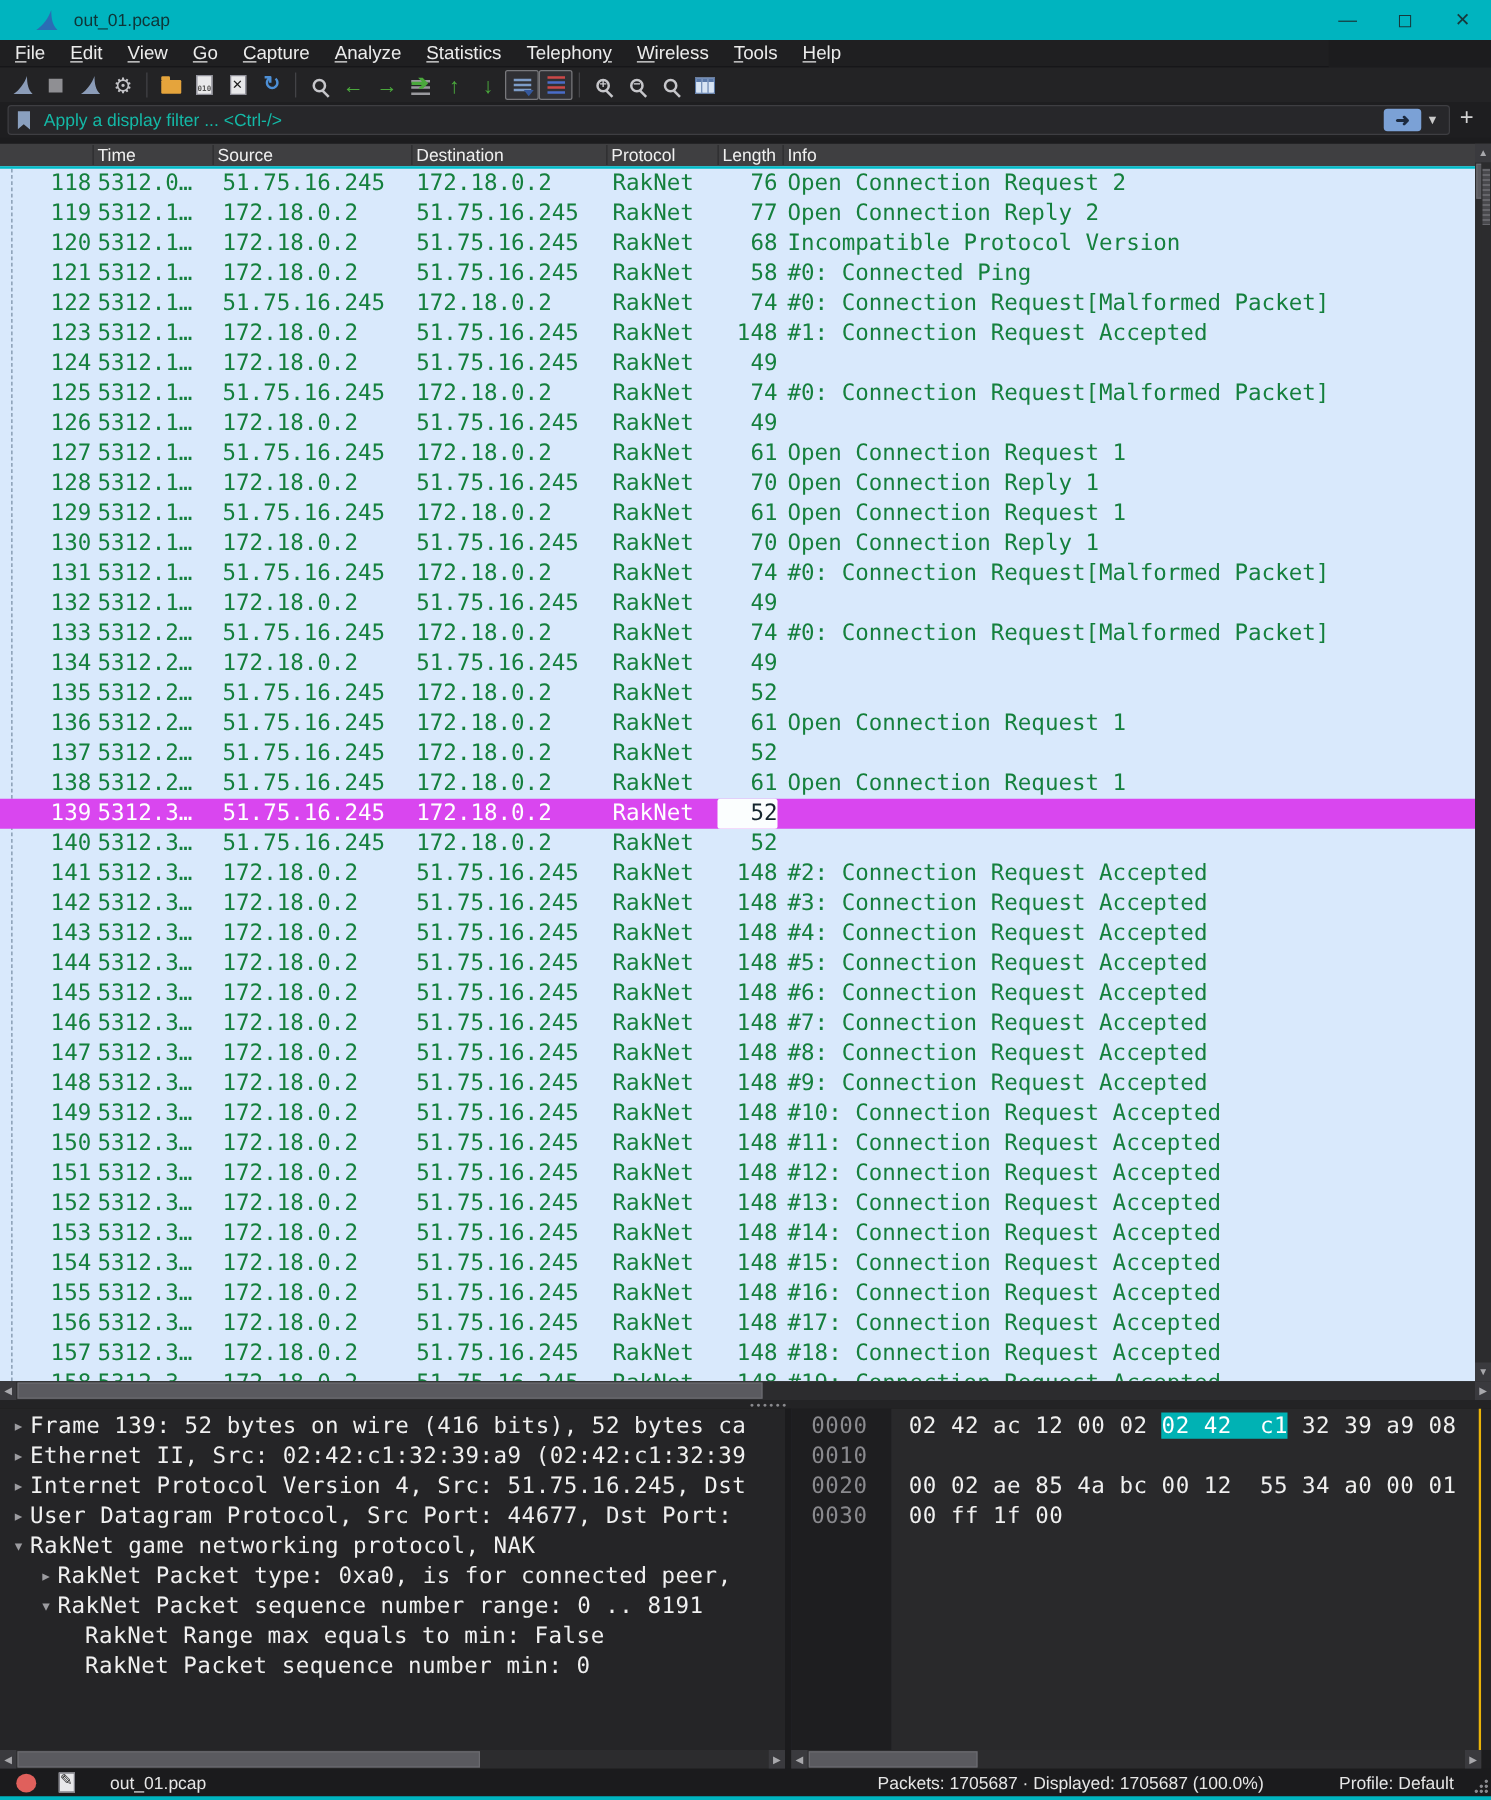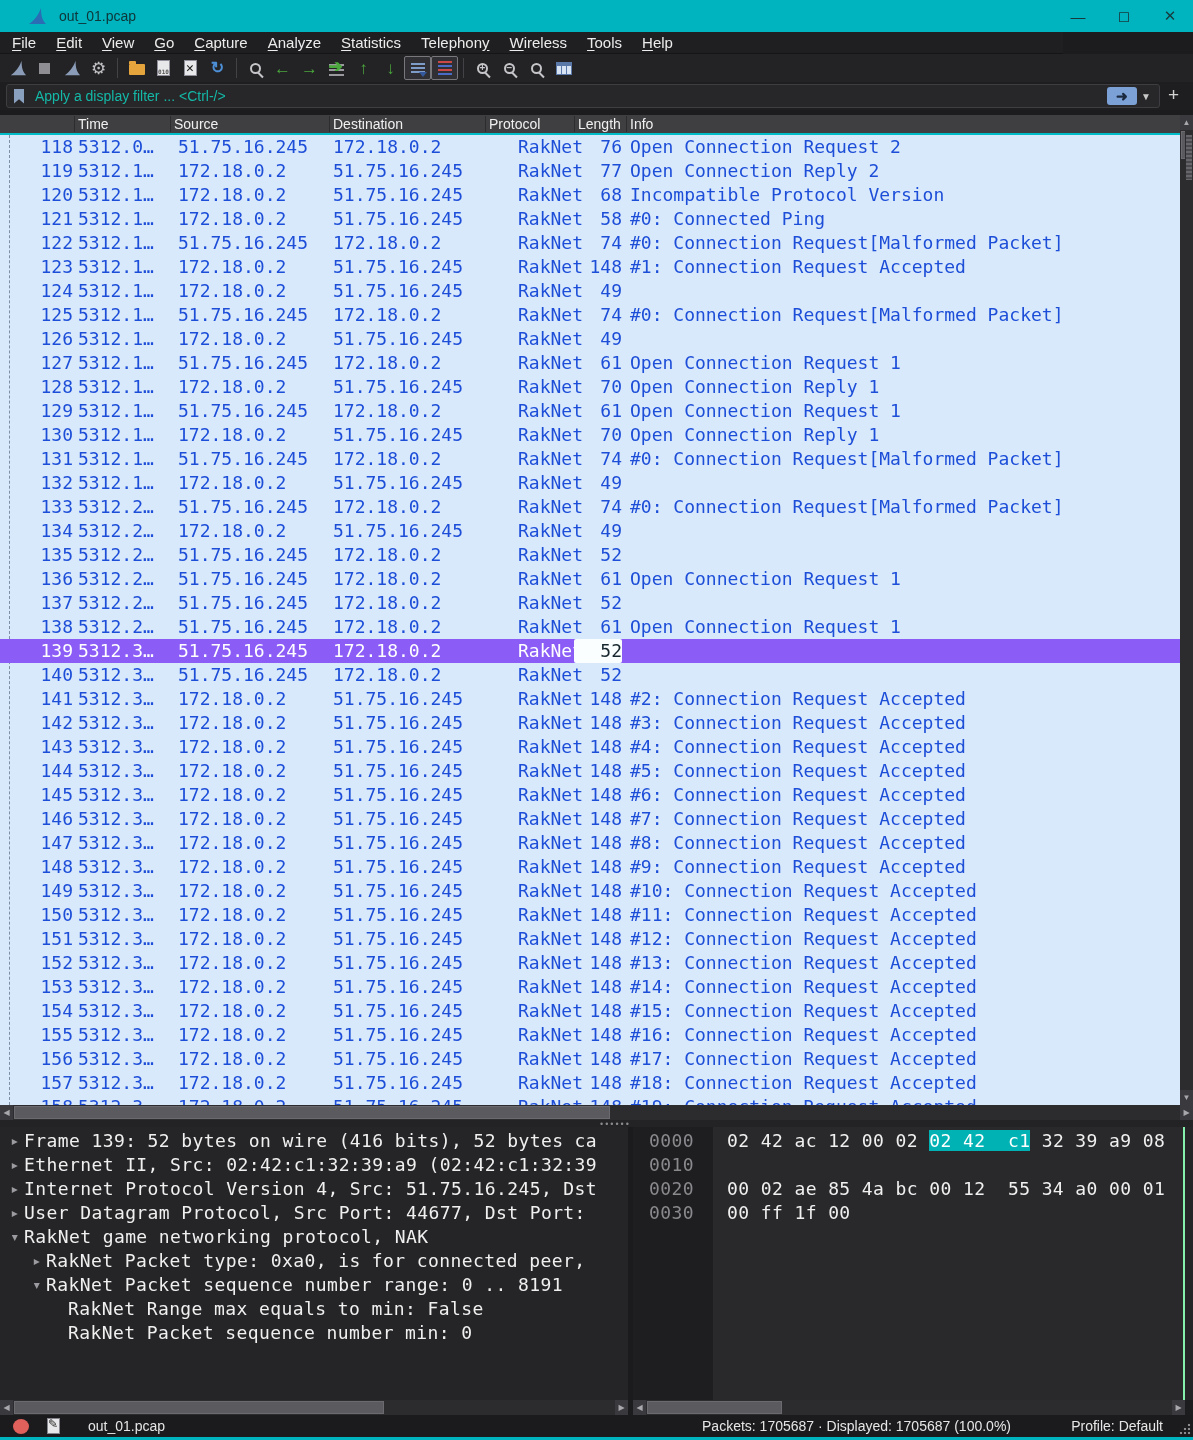--- a/index.html
+++ b/index.html
@@ -71,31 +71,31 @@
   
   #plist-header { position:absolute; left:0; top:115px; width:1193px; height:18px; background:#3f3f41; }
   .hcol { position:absolute; top:0; height:18px; line-height:18px; color:#f0f0f0; font-size:14px; }
   .hsep { position:absolute; top:1px; height:16px; width:1px; background:#2c2c2e; }
   
   #plist { position:absolute; left:0; top:133px; width:1180px; height:972px;
     background:#d9e9fc; overflow:hidden; border-top:2px solid #00bcc8; }
   #plist::before { content:""; position:absolute; left:9px; top:0; bottom:0;
     border-left:1px dashed rgba(45,70,95,.55); }
   .prow { position:relative; height:24px;
-    font-family:"DejaVu Sans Mono",monospace; font-size:18px; line-height:24px; color:#1d4ed8;
+    font-family:"DejaVu Sans Mono",monospace; font-size:18px; line-height:24px; color:#15803d;
     white-space:pre; }
   .prow span { position:absolute; top:0; }
   .c-no   { left:0;  width:73px; text-align:right; }
   .c-time { left:78px; }
   .c-src  { left:178px; }
   .c-dst  { left:333px; }
-  .c-proto{ left:518px; }
+  .c-proto{ left:490px; }
   .c-len  { left:574px; width:48px; text-align:right; }
   .c-info { left:630px; }
-  .prow.sel { background:#8b5cf6; color:#ffffff; }
+  .prow.sel { background:#d946ef; color:#ffffff; }
   .prow.sel .c-len { background:#fbfefe; color:#15262e; border-radius:2px; }
   
   .sb { background:#2c2c2e; position:absolute; }
   .sb .arrow { position:absolute; background:#3a3a3e; color:#a8a8ac; font-size:8px;
     display:flex; align-items:center; justify-content:center; }
   .sb .thumb { position:absolute; background:#5a5a5f; border:1px solid #6a6a6f; }
   #vscroll { left:1180px; top:115px; width:13px; height:990px; }
   #vscroll .arrow { width:13px; height:15px; }
   #hscroll-list { left:0; top:1105px; width:1193px; height:15px; }
   .hsb .arrow { width:13px; height:15px; top:0; }
@@ -109,21 +109,21 @@
   .dline { height:24px; line-height:24px; color:#f0f0f0;
     font-family:"DejaVu Sans Mono",monospace; font-size:18px; letter-spacing:0.4px; white-space:pre; display:flex; }
   .dline .exp { width:18px; text-align:center; color:#9c9ca0; font-size:12px; flex:none;
     font-family:"DejaVu Sans",sans-serif; }
   #details-vscroll { position:absolute; right:0; top:130px; width:8px; height:143px; background:#2c2c2e; }
   #details-vscroll .thumb { position:absolute; top:5px; left:1px; width:6px; height:45px;
     background:repeating-linear-gradient(#66666b 0 2px, #49494d 2px 4px); }
   #vsplit { position:absolute; left:628px; top:1127px; width:5px; height:273px; background:#1b1b1d; }
   
   #hex { position:absolute; left:633px; top:1127px; width:552px; height:273px;
-    background:#29292b; overflow:hidden; padding-top:2px; border-right:2px solid #86efac; }
+    background:#29292b; overflow:hidden; padding-top:2px; border-right:2px solid #eab308; }
   #hex .offcol { position:absolute; left:0; top:0; bottom:0; width:80px; background:#1e1e20; }
   .hrow { position:relative; height:24px; line-height:24px;
     font-family:"DejaVu Sans Mono",monospace; font-size:18px; letter-spacing:0.4px; white-space:pre; }
   .hrow .off { position:absolute; left:16px; color:#8a8a8e; }
   .hrow .bytes { position:absolute; left:94px; color:#f0f0f0; }
   .hrow .hl { background:#00b2b4; color:#ffffff; }
   #hex-filler { position:absolute; left:1185px; top:1127px; width:8px; height:273px; background:#252527; }
   #hscroll-details { left:0; top:1400px; width:628px; height:15px; }
   #hscroll-hex { left:633px; top:1400px; width:552px; height:15px; }
   

